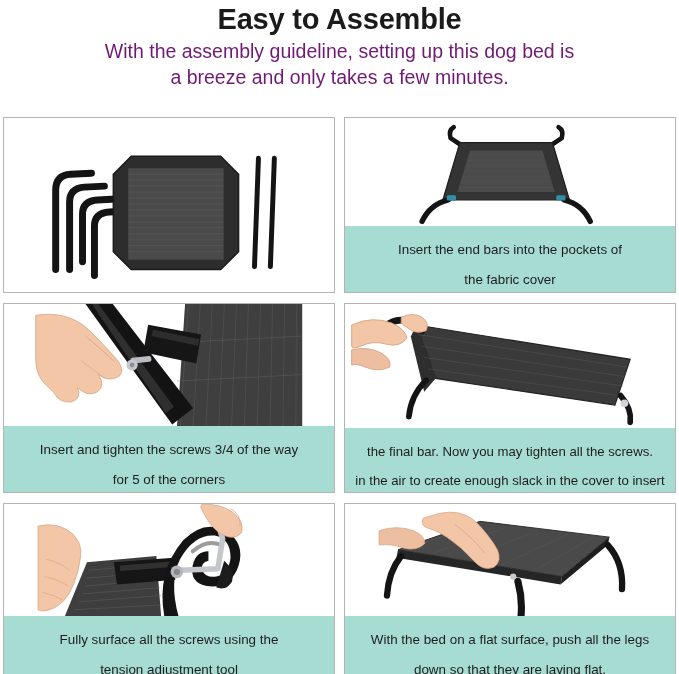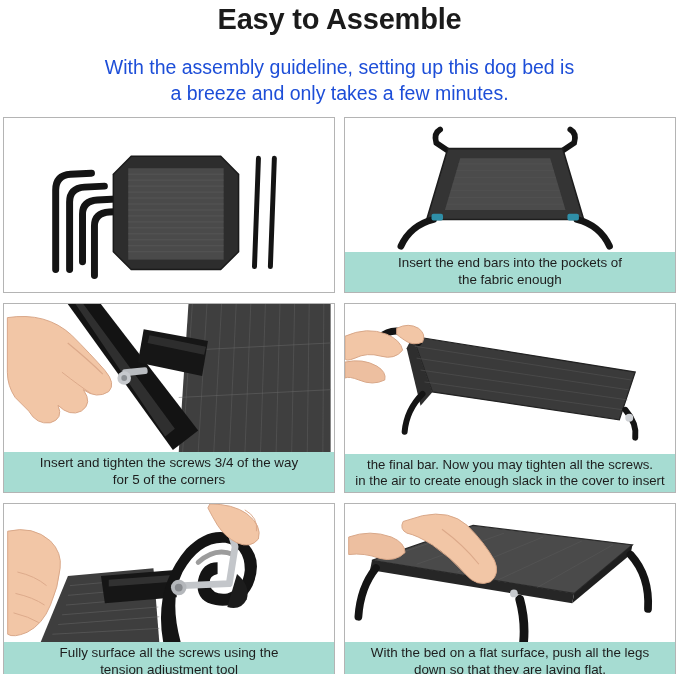--- a/index.html
+++ b/index.html
@@ -11,22 +11,22 @@
   }
   .page { position: relative; width: 679px; height: 674px; background:#fff;border-radius:29px; }
 
   
   .header { width: 679px; padding-top: 2px; text-align: center; }
   .title {
     font-size: 29px; font-weight: bold; color: #1b1b1b;
     letter-spacing: -0.2px; line-height: 34px;
   }
   .subtitle {
-    margin-top: 18px;
-    font-size: 19.5px; color: #1d4ed8; line-height: 26px;
+    margin-top: 2px;
+    font-size: 19.5px; color: #701a75; line-height: 26px;
   }
   .subtitle .ln { display: block; }
 
   
   .grid {
     position: absolute; left: 3px; top: 117px;
     width: 673px; height: 554px;
     display: grid;
     grid-template-columns: 332px 332px;
     grid-template-rows: 176px 190px 180px;
@@ -45,21 +45,21 @@
     flex: 0 0 auto;
     background: #a6dcd2;
     color: #1d1d1d;
     font-size: 13.4px;
     line-height: 16.5px;
     text-align: center;
     padding: 4px 6px 5px 6px;
   }
   .caption.two  { padding-top: 3px; padding-bottom: 4px; }
   .caption.three{ padding-top: 3px; padding-bottom: 3px; font-size:13.2px; line-height:16px; }
-  .caption .ln { display:block; }
+  .caption .ln { display:block;margin-top:13px; }
 </style>
 </head>
 <body>
 
 <div class="page">
 
   <div class="header">
     <div class="title">Easy to Assemble</div>
     <div class="subtitle">
       <span class="ln">With the assembly guideline, setting up this dog bed is</span>
@@ -133,21 +133,21 @@
             <path d="M236 106 Q260 112 270 134"></path>
           </g>
           <g fill="#2f8fa8">
             <rect x="84" y="100" width="12" height="7" rx="2"></rect>
             <rect x="226" y="100" width="12" height="7" rx="2"></rect>
           </g>
         </svg>
       </div>
       <div class="caption two">
         <span class="ln">Insert the end bars into the pockets of</span>
-        <span class="ln">the fabric enough</span>
+        <span class="ln">the fabric cover</span>
       </div>
     </div>
 
     <div class="panel">
       <div class="pic">
         <svg viewBox="0 0 332 152" preserveAspectRatio="xMidYMid meet">
           <rect x="0" y="0" width="332" height="152" fill="#fff"></rect>
           <g>
             <path d="M186 0 L332 0 L332 152 L176 152 Z" fill="#3f3f3f"></path>
             <g stroke="#565656" stroke-width="0.8" opacity="0.9">

